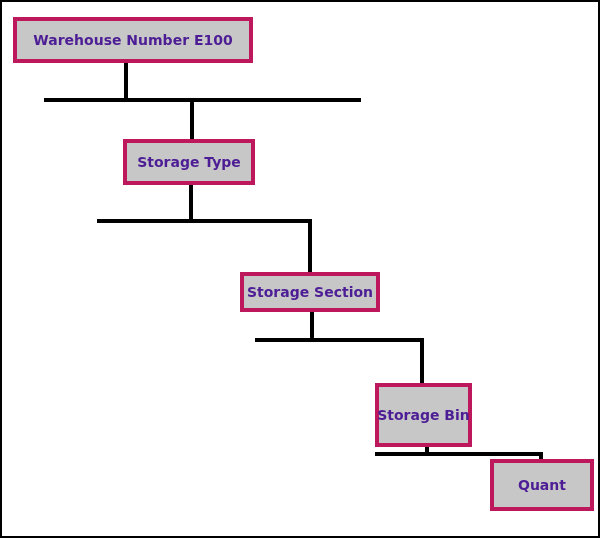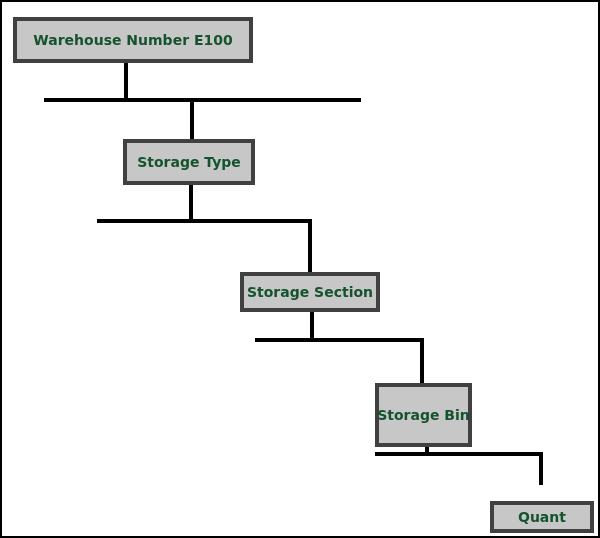--- a/index.html
+++ b/index.html
@@ -14,40 +14,40 @@
     background: #ffffff;
     border: 2px solid #000000;
     box-sizing: border-box;
     overflow: hidden;
     font-family: "DejaVu Sans", "Liberation Sans", sans-serif;
   }
   .node {
     position: absolute;
     box-sizing: border-box;
     background: #c7c7c7;
-    border: 4px solid #404040;
+    border: 4px solid #be185d;
     display: flex;
     align-items: center;
     justify-content: center;
     font-size: 14px;
     font-weight: bold;
-    color: #14532d;
+    color: #4c1d95;
     white-space: nowrap;
     text-align: center;
   }
   .line {
     position: absolute;
     background: #000000;
   }
   
   #node-warehouse { left: 11px;  top: 15px;  width: 240px; height: 46px; }
   #node-type      { left: 121px; top: 137px; width: 132px; height: 46px; }
   #node-section   { left: 238px; top: 270px; width: 140px; height: 40px; }
   #node-bin       { left: 373px; top: 381px; width: 97px;  height: 64px; }
-  #node-quant     { left: 488px; top: 499px; width: 104px; height: 32px; align-items: center; }
+  #node-quant     { left: 488px; top: 457px; width: 104px; height: 52px; align-items: center; }
   
   #v1 { left: 122px; top: 61px;  width: 4px;   height: 39px; }
   #h1 { left: 42px;  top: 96px;  width: 317px; height: 4px;  }
   #v2 { left: 188px; top: 100px; width: 4px;   height: 37px; }
   #v3 { left: 187px; top: 183px; width: 4px;   height: 38px; }
   #h2 { left: 95px;  top: 217px; width: 215px; height: 4px;  }
   #v4 { left: 306px; top: 221px; width: 4px;   height: 49px; }
   #v5 { left: 308px; top: 310px; width: 4px;   height: 30px; }
   #h3 { left: 253px; top: 336px; width: 169px; height: 4px;  }
   #v6 { left: 418px; top: 340px; width: 4px;   height: 41px; }

